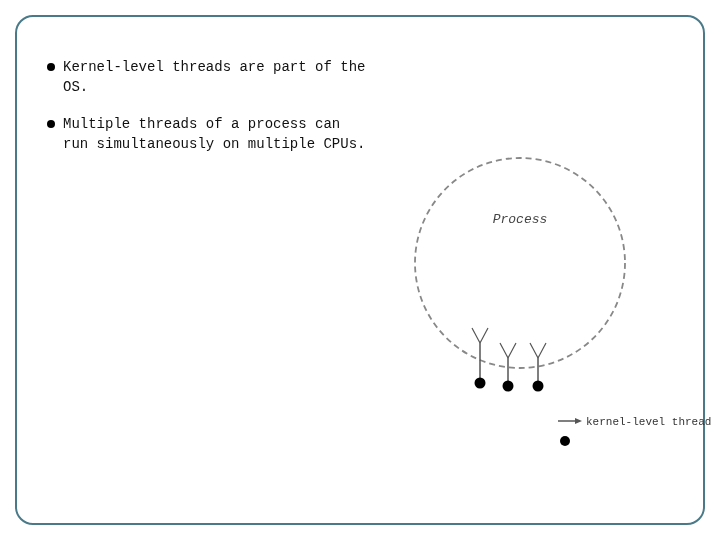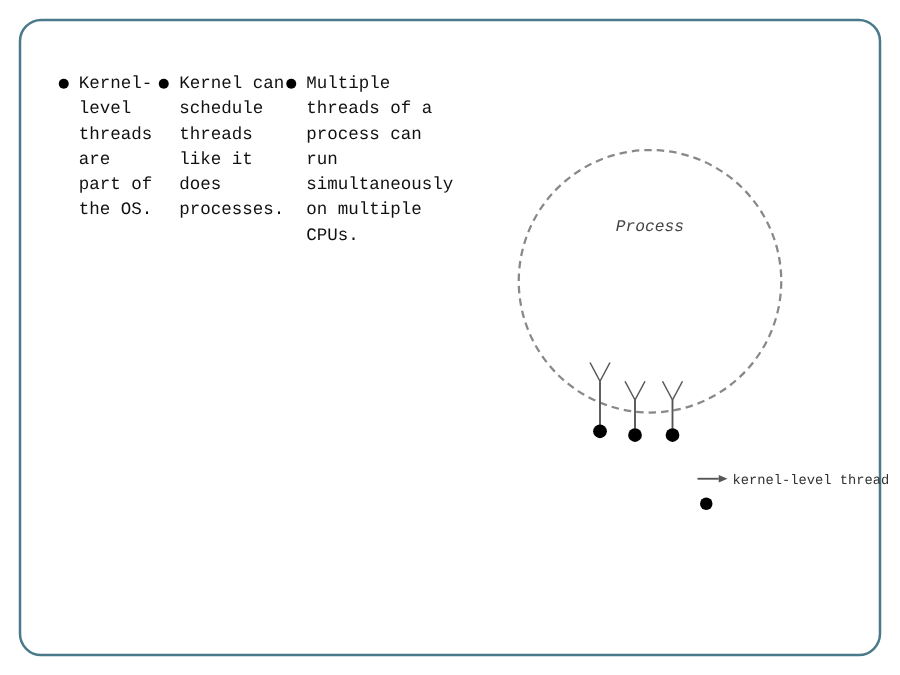--- a/index.html
+++ b/index.html
@@ -20,21 +20,21 @@
       background: #ffffff;
       display: flex;
       flex-direction: row;
       align-items: flex-start;
       padding: 30px 20px 20px 30px;
       gap: 10px;
     }
     .left-panel {
       flex: 0 0 320px;
       display: flex;
-      flex-direction: row;
+      flex-direction: column;
       gap: 0px;
       padding-top: 10px;
     }
     .bullet-item {
       display: flex;
       flex-direction: row;
       align-items: flex-start;
       margin-bottom: 16px;
       gap: 8px;
     }
@@ -48,21 +48,21 @@
     }
     .bullet-text {
       font-size: 14px;
       line-height: 1.45;
       color: #111;
       font-family: 'Courier New', Courier, monospace;
     }
     .right-panel {
       flex: 1;
       display: flex;
-      align-items: center;
+      align-items: flex-end;
       justify-content: center;
       position: relative;
       height: 100%;
       text-decoration: underline;
     }
     .diagram {
       position: relative;
       width: 280px;
       height: 380px;
     }
@@ -76,24 +76,20 @@
     }
   </style>
 </head>
 <body>
 
 <div class="slide">
   <div class="left-panel">
     <div class="bullet-item">
       <div class="bullet-dot"></div>
       <span class="bullet-text">Kernel-level threads are part of the OS.</span>
-    </div>
-    <div class="bullet-item">
-      <div class="bullet-dot"></div>
-      <span class="bullet-text">Kernel can schedule threads like it does processes.</span>
     </div>
     <div class="bullet-item">
       <div class="bullet-dot"></div>
       <span class="bullet-text">Multiple threads of a process can run simultaneously on multiple CPUs.</span>
     </div>
   </div>
 
   <div class="right-panel">
     <div class="diagram">
       <svg class="diagram-svg" viewBox="0 0 280 380">

